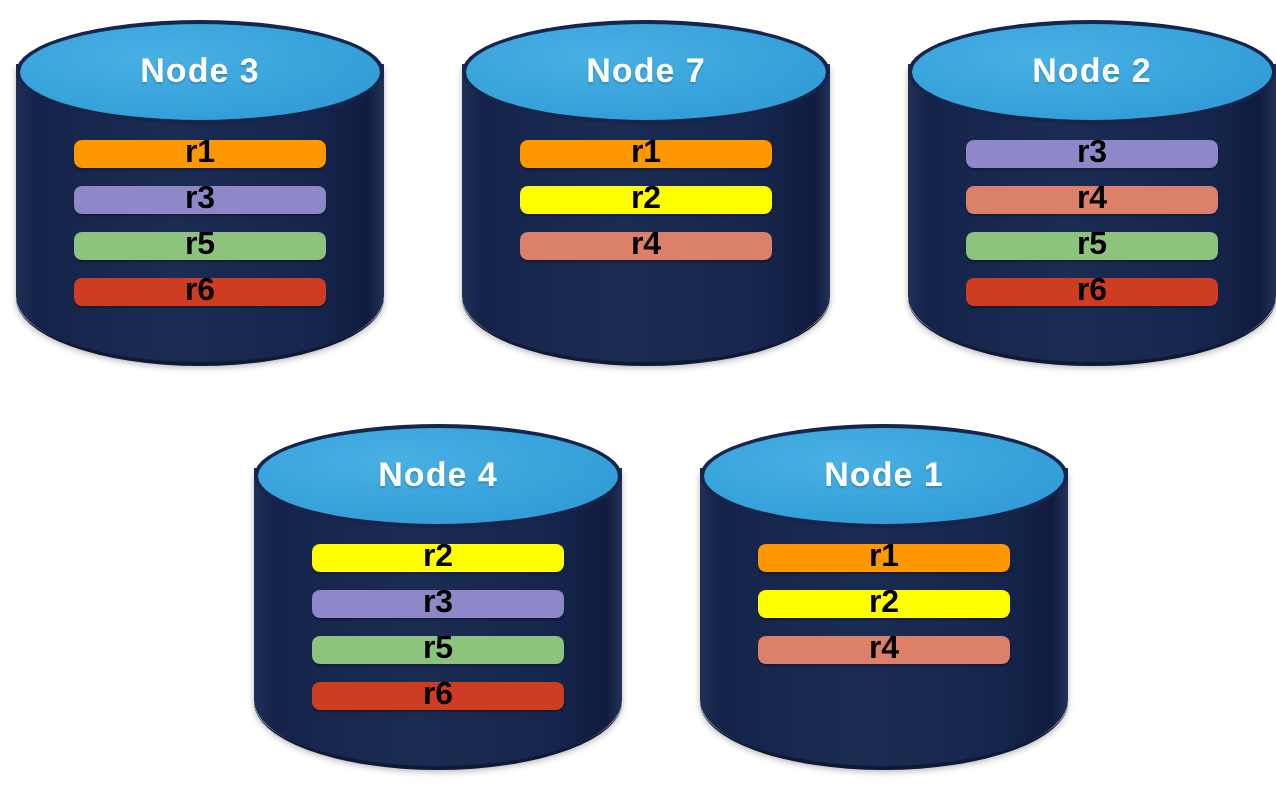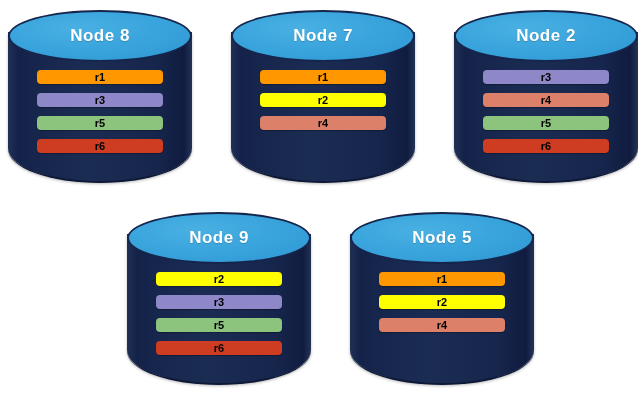--- a/index.html
+++ b/index.html
@@ -100,21 +100,21 @@
     gap: 9px;
   }
 
   .replica {
     width: 126px;
     height: 14px;
     border-radius: 4px;
     display: flex;
     align-items: center;
     justify-content: center;
-    font-size: 11px;
+    font-size: 16px;
     font-weight: bold;
     color: #000000;
     line-height: 1;
     box-shadow: 0 1px 1px rgba(0,0,0,0.30);
   }
 
   
   #node-1 { left: 8px;   top: 10px; }
   #node-2 { left: 231px; top: 10px; }
   #node-3 { left: 454px; top: 10px; }
@@ -124,21 +124,21 @@
 </head>
 <body style="background: rgb(255, 255, 255);">
 
 <div id="canvas">
 
   <div class="node" id="node-1">
     <div class="node-body">
       <div class="node-bottom-rim"></div>
     </div>
     <div class="node-top">
-      <span class="node-title">Node  8</span>
+      <span class="node-title">Node  3</span>
     </div>
     <div class="replica-list">
       <div class="replica" style="background: rgb(255, 152, 0);">r1</div>
       <div class="replica" style="background: rgb(142, 135, 200);">r3</div>
       <div class="replica" style="background: rgb(140, 196, 126);">r5</div>
       <div class="replica" style="background: rgb(206, 61, 34);">r6</div>
     </div>
   </div>
 
   <div class="node" id="node-2">
@@ -168,36 +168,36 @@
       <div class="replica" style="background: rgb(140, 196, 126);">r5</div>
       <div class="replica" style="background: rgb(206, 61, 34);">r6</div>
     </div>
   </div>
 
   <div class="node" id="node-4">
     <div class="node-body">
       <div class="node-bottom-rim"></div>
     </div>
     <div class="node-top">
-      <span class="node-title">Node  9</span>
+      <span class="node-title">Node  4</span>
     </div>
     <div class="replica-list">
       <div class="replica" style="background: rgb(255, 255, 0);">r2</div>
       <div class="replica" style="background: rgb(142, 135, 200);">r3</div>
       <div class="replica" style="background: rgb(140, 196, 126);">r5</div>
       <div class="replica" style="background: rgb(206, 61, 34);">r6</div>
     </div>
   </div>
 
   <div class="node" id="node-5">
     <div class="node-body">
       <div class="node-bottom-rim"></div>
     </div>
     <div class="node-top">
-      <span class="node-title">Node  5</span>
+      <span class="node-title">Node  1</span>
     </div>
     <div class="replica-list">
       <div class="replica" style="background: rgb(255, 152, 0);">r1</div>
       <div class="replica" style="background: rgb(255, 255, 0);">r2</div>
       <div class="replica" style="background: rgb(221, 128, 105);">r4</div>
     </div>
   </div>
 
 </div>
 

